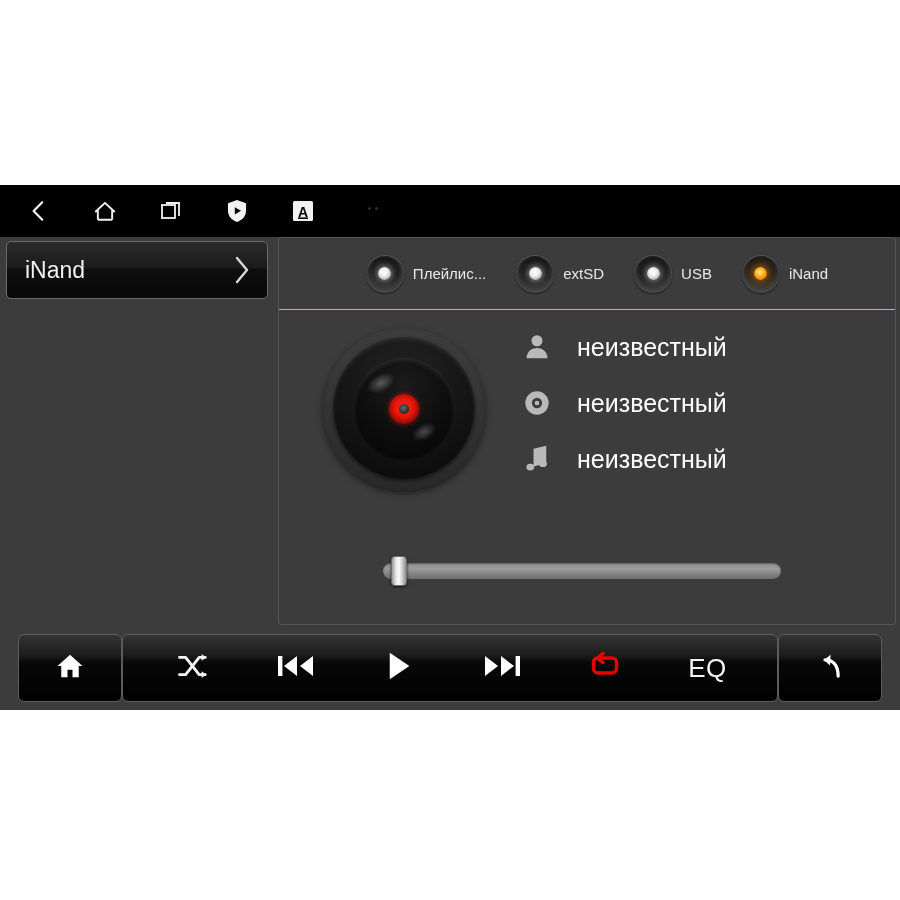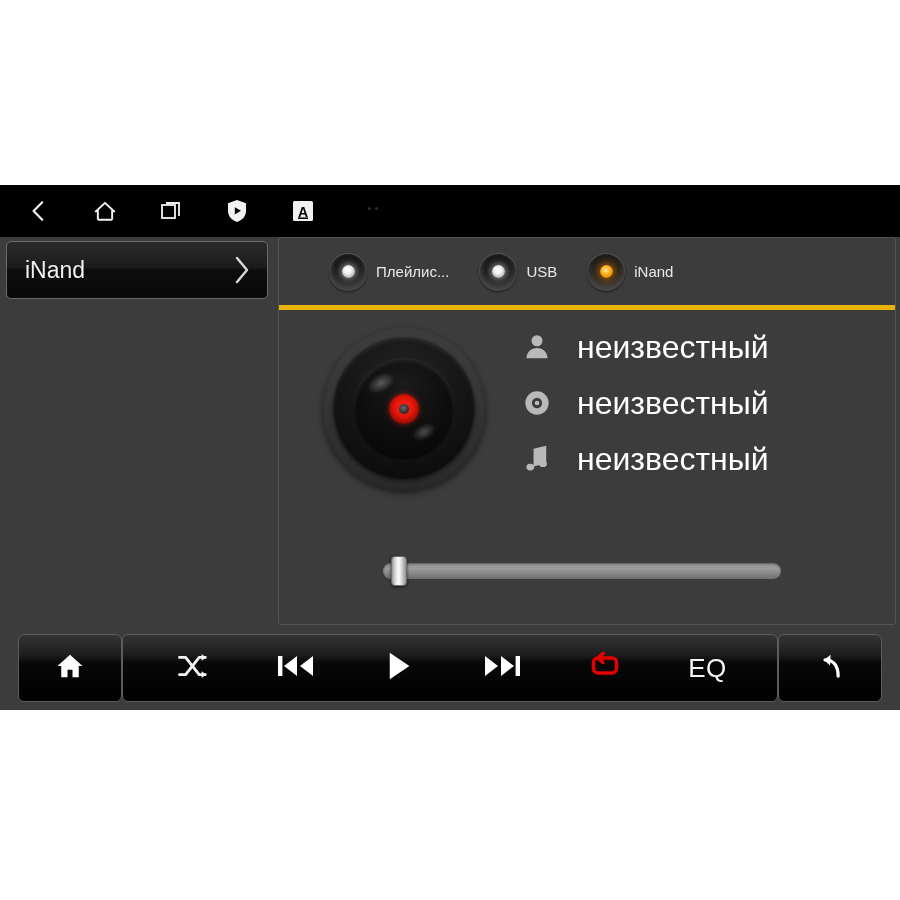--- a/index.html
+++ b/index.html
@@ -135,25 +135,26 @@
     border-radius: 3px;
     box-sizing: border-box;
   }
 
   
   #tabs {
     position: absolute;
     left: 0; top: 0;
     width: 100%;
     height: 72px;
-    border-bottom: 5px solid #eab308;
+    border-bottom: 1px solid #eab308;
     box-sizing: border-box;
     display: flex;
     align-items: center;
     padding-left: 50px;
+    justify-content: center;
   }
   .tab {
     display: flex;
     align-items: center;
     gap: 9px;
     margin-right: 30px;
     cursor: pointer;
   }
   .led {
     width: 38px;
@@ -271,21 +272,21 @@
   }
   .meta-ico {
     width: 40px;
     display: flex;
     align-items: center;
     justify-content: center;
     color: #b9b9b9;
   }
   .meta-text {
     color: #ffffff;
-    font-size: 32px;
+    font-size: 25px;
     margin-left: 20px;
     white-space: nowrap;
   }
 
   
   #progress-wrap {
     position: absolute;
     left: 104px;
     top: 245px;
     width: 398px;
@@ -413,20 +414,24 @@
         </span>
       </div>
     </div>
 
     <div id="mainpanel">
 
       <div id="tabs">
         <div class="tab">
           <span class="led"></span>
           <span class="tab-label">Плейлис...</span>
+        </div>
+        <div class="tab">
+          <span class="led"></span>
+          <span class="tab-label">extSD</span>
         </div>
         <div class="tab">
           <span class="led"></span>
           <span class="tab-label">USB</span>
         </div>
         <div class="tab">
           <span class="led on"></span>
           <span class="tab-label">iNand</span>
         </div>
       </div>

